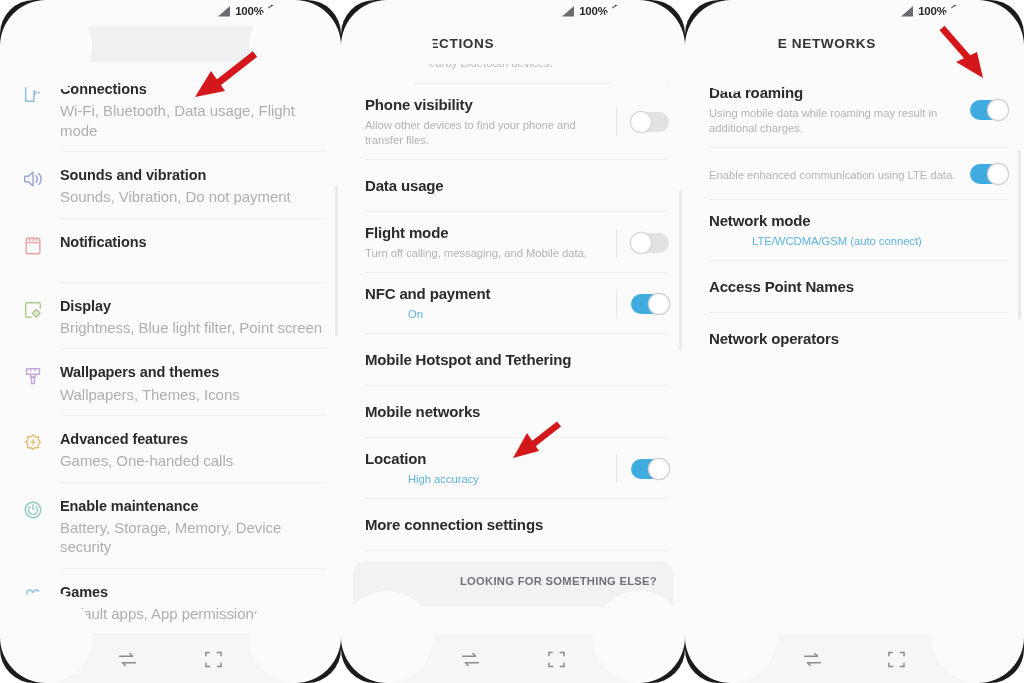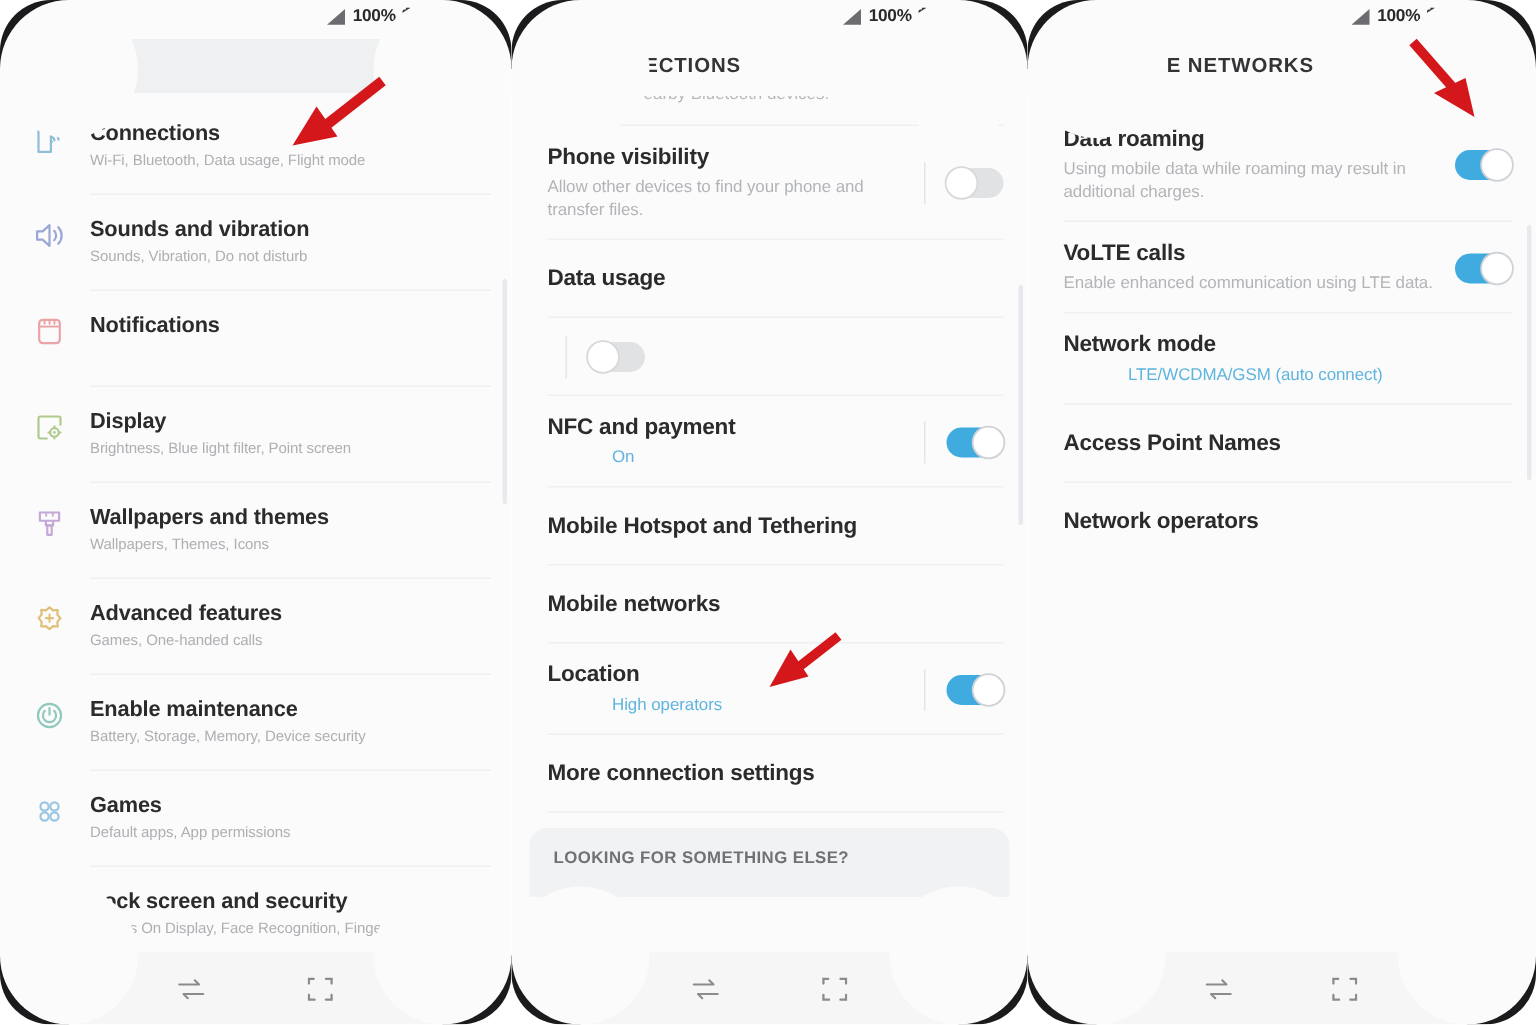--- a/index.html
+++ b/index.html
@@ -123,21 +123,21 @@
   }
   .srow .txt { flex: 1; padding-left: 10px; padding-top: 1px; }
   .srow .t1 {
     font-size: 14.5px;
     font-weight: bold;
     color: #2b2b2d;
     letter-spacing: -0.1px;
     line-height: 1.25;
   }
   .srow .t2 {
-    font-size: 10px;
+    font-size: 15px;
     color: #adafb3;
     margin-top: 3px;
     line-height: 1.3;
     letter-spacing: -0.05px;
   }
   .srow::after {
     content: "";
     position: absolute;
     left: 60px; right: 14px; bottom: 0;
     height: 1px;
@@ -272,20 +272,21 @@
     margin: 10px 12px 0 12px;
     background: #f1f2f3;
     border-radius: 12px 12px 0 0;
     padding: 14px 16px 20px 16px;
   }
   .promo .ptitle {
     font-size: 11.2px;
     font-weight: bold;
     color: #6f7175;
     letter-spacing: 0.3px;
+    text-align: right;
   }
 
   
   .scrollbar {
     position: absolute;
     right: 3px;
     width: 3px;
     border-radius: 2px;
     background: #e7e9ec;
     z-index: 26;
@@ -357,21 +358,21 @@
         <div class="srow">
           <div class="ic">
             <svg width="22" height="22" viewBox="0 0 24 24">
               <path d="M3 9h4l5-4.5v15L7 15H3z" fill="none" stroke="#9aa6d6" stroke-width="1.6" stroke-linejoin="round"></path>
               <path d="M15.4 8.6a4.8 4.8 0 0 1 0 6.8" fill="none" stroke="#9aa6d6" stroke-width="1.6" stroke-linecap="round"></path>
               <path d="M18.4 6a8.6 8.6 0 0 1 0 12" fill="none" stroke="#9aa6d6" stroke-width="1.6" stroke-linecap="round"></path>
             </svg>
           </div>
           <div class="txt">
             <div class="t1">Sounds and vibration</div>
-            <div class="t2">Sounds, Vibration, Do not disturb</div>
+            <div class="t2">Sounds, Vibration, Do not payment</div>
           </div>
         </div>
 
         <div class="srow">
           <div class="ic">
             <svg width="22" height="22" viewBox="0 0 24 24">
               <rect x="4.5" y="3.5" width="15" height="17" rx="2.6" fill="none" stroke="#eaa3a6" stroke-width="1.6"></rect>
               <line x1="4.5" y1="8.4" x2="19.5" y2="8.4" stroke="#eaa3a6" stroke-width="1.4"></line>
               <line x1="8.4" y1="3.5" x2="8.4" y2="6.4" stroke="#eaa3a6" stroke-width="1.4" stroke-linecap="round"></line>
               <line x1="12" y1="3.5" x2="12" y2="6.4" stroke="#eaa3a6" stroke-width="1.4" stroke-linecap="round"></line>
@@ -571,20 +572,24 @@
           </div>
         </div>
 
         <div class="crow">
           <div class="cleft">
             <div class="c1">Data usage</div>
           </div>
         </div>
 
         <div class="crow">
+          <div class="cleft">
+            <div class="c1">Flight mode</div>
+            <div class="c2">Turn off calling, messaging, and Mobile data.</div>
+          </div>
           <div class="cright">
             <span class="divline"></span>
             <span class="tog off">
                 <span class="knob"></span>
               </span>
           </div>
         </div>
 
         <div class="crow">
           <div class="cleft">
@@ -607,21 +612,21 @@
 
         <div class="crow">
           <div class="cleft">
             <div class="c1">Mobile networks</div>
           </div>
         </div>
 
         <div class="crow">
           <div class="cleft">
             <div class="c1">Location</div>
-            <div class="c2 accent">High operators</div>
+            <div class="c2 accent">High accuracy</div>
           </div>
           <div class="cright">
             <span class="divline"></span>
             <span class="tog on">
                 <span class="knob"></span>
               </span>
           </div>
         </div>
 
         <div class="crow">
@@ -711,21 +716,20 @@
           </div>
           <div class="cright">
             <span class="tog on">
                 <span class="knob"></span>
               </span>
           </div>
         </div>
 
         <div class="crow">
           <div class="cleft">
-            <div class="c1">VoLTE calls</div>
             <div class="c2">Enable enhanced communication using LTE data.</div>
           </div>
           <div class="cright">
             <span class="tog on">
                 <span class="knob"></span>
               </span>
           </div>
         </div>
 
         <div class="crow">

